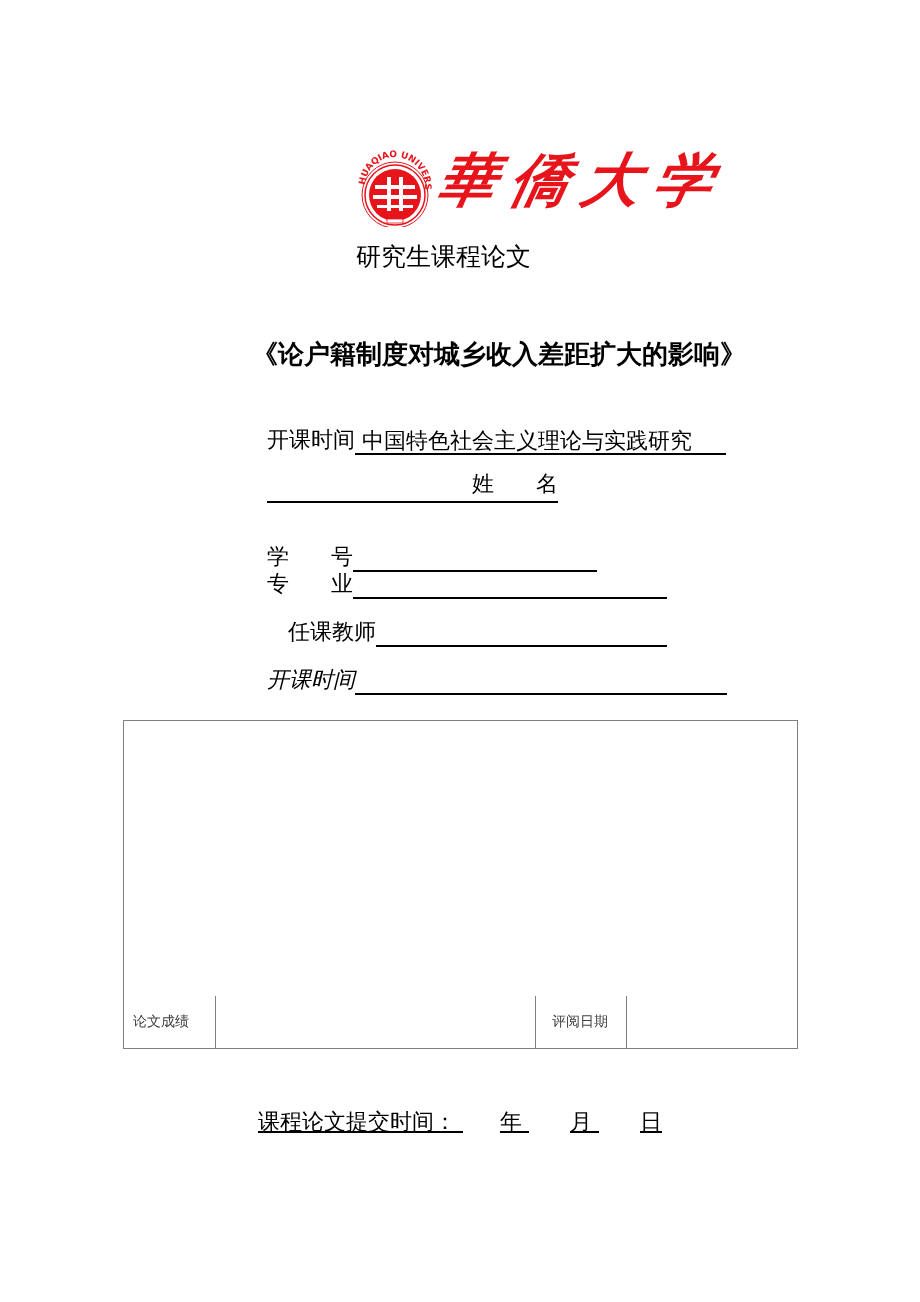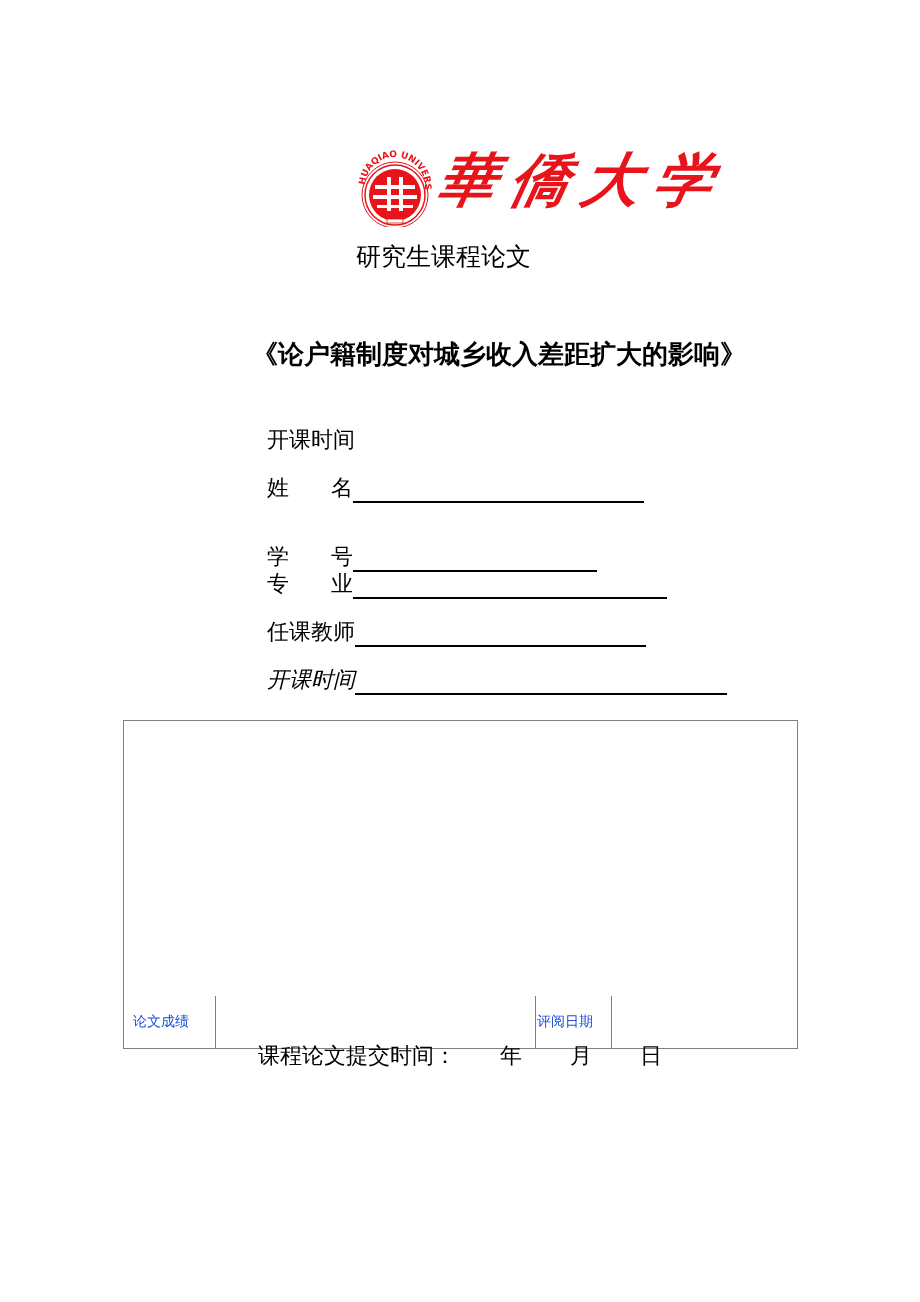--- a/index.html
+++ b/index.html
@@ -46,26 +46,26 @@
     .review-comment {
       left: 0; top: 0; width: 673px; height: 275px;
       border-bottom: 1px solid #808080; box-sizing: border-box;
       font-family: "DejaVu Serif", "Liberation Serif", serif;
       font-size: 13px; color: #222; padding: 6px 0 0 10px;
     }
     .cell {
       top: 275px; height: 52px; box-sizing: border-box;
       border-right: 1px solid #808080;
       font-family: Liberation Mono, monospace;
-      font-size: 14px; color: #1d4ed8; display: flex; align-items: center; padding-left: 9px;
+      font-size: 14px; color: #404040; display: flex; align-items: center; padding-left: 9px;
     }
     .cell.last { border-right: none; }
 
     .submit-row {
-      left: 258px; top: 1040px; font-size: 22px; line-height: 32px; display: flex;
+      left: 258px; top: 1106px; font-size: 22px; line-height: 32px; display: flex; text-decoration: underline;
     }
     .submit-row span { white-space: pre; }
   </style>
 </head>
 <body>
 
 <div class="abs logo">
   <svg class="abs emblem" viewBox="0 0 76 84">
     <defs>
       <path id="ring" d="M 8 44 A 30 30 0 0 1 68 44"></path>
@@ -84,50 +84,51 @@
     <rect x="30" y="76" width="16" height="4" fill="#fff" stroke="#e8141b" stroke-width="0.8"></rect>
   </svg>
   <div class="abs logo-text">華僑大学</div>
 </div>
 
 <div class="abs subtitle">研究生课程论文</div>
 <div class="abs thesis-title">《论户籍制度对城乡收入差距扩大的影响》</div>
 
 <div class="abs form-row" style="top:421px;">
   <span class="form-label">开课时间</span>
+  <span class="form-line" style="width:371px;"> 中国特色社会主义理论与实践研究 </span>
 </div>
-<div class="abs form-row" style="top:469px;">
+<div class="abs form-row" style="top:469px;flex-direction:column;">
   <span class="form-label">姓      名</span>
   <span class="form-line" style="width:291px;"></span>
 </div>
 <div class="abs form-row" style="top:538px;">
   <span class="form-label">学      号</span>
   <span class="form-line" style="width:244px;"></span>
 </div>
 <div class="abs form-row" style="top:565px;justify-content:space-between;">
   <span class="form-label">专      业</span>
   <span class="form-line" style="width:314px;"></span>
 </div>
-<div class="abs form-row" style="top:613px;">
+<div class="abs form-row" style="top:613px;margin-left:21px;">
   <span class="form-label">任课教师</span>
   <span class="form-line" style="width:291px;"></span>
 </div>
 <div class="abs form-row" style="top:661px;font-style:italic;">
   <span class="form-label">开课时间</span>
   <span class="form-line" style="width:372px;"></span>
 </div>
 
 <div class="abs review-table">
   <div class="abs cell" style="left:0; width:92px;">
     <span>论文成绩</span>
   </div>
   <div class="abs cell" style="left:92px; width:320px;">
     <span></span>
   </div>
-  <div class="abs cell" style="left:404px; width:84px;">
+  <div class="abs cell" style="left:419px; width:84px;">
     <span>评阅日期</span>
   </div>
   <div class="abs cell last" style="left:496px; width:177px;">
     <span></span>
   </div>
 </div>
 
 <div class="abs submit-row">
   <span>课程论文提交时间：</span>
   <span style="width:44px;"> </span>

